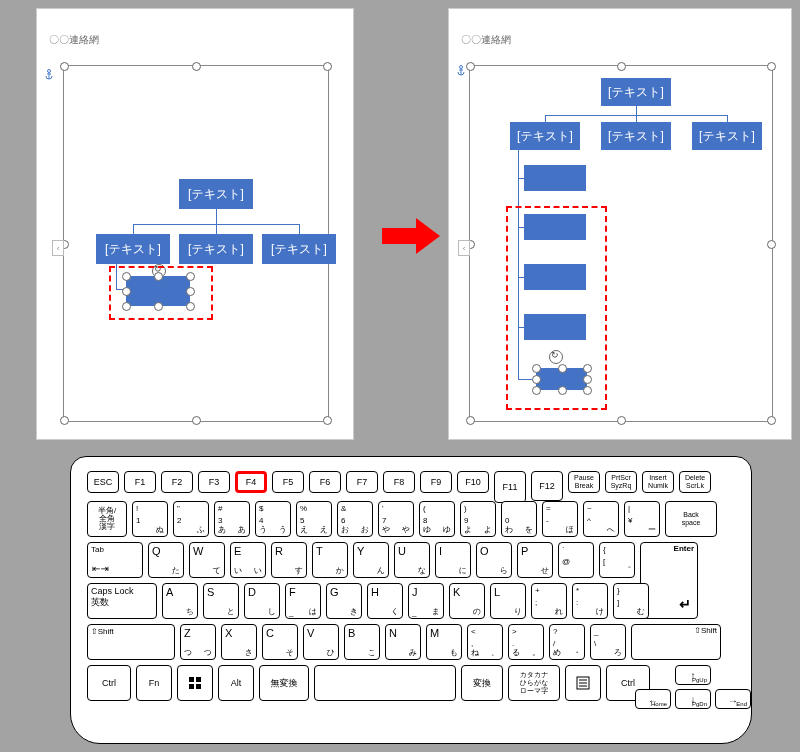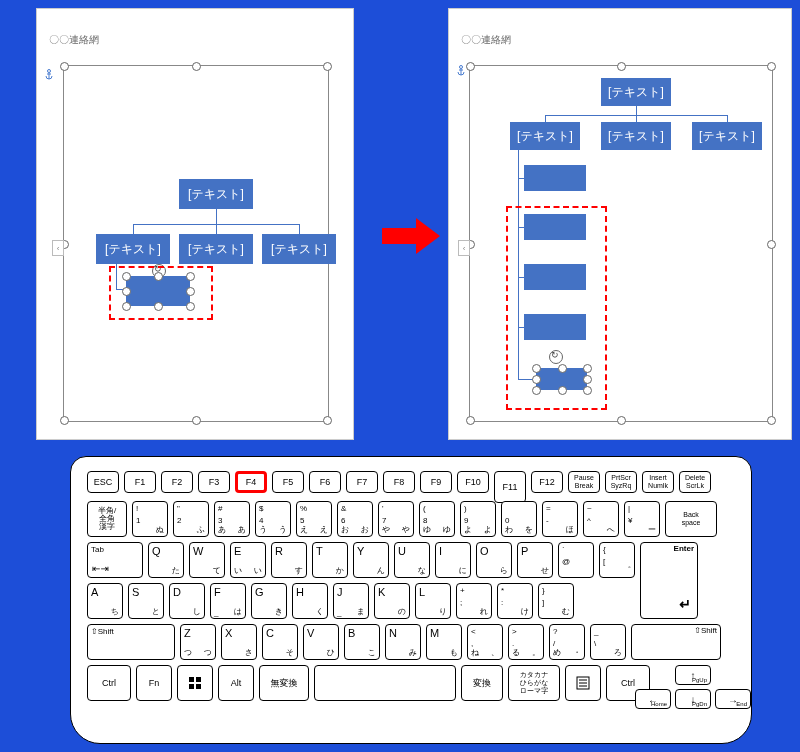--- a/index.html
+++ b/index.html
@@ -1,16 +1,16 @@
 <!DOCTYPE html>
 <html><head>
 <meta charset="utf-8">
 <style>
 body{margin:0;background:#f0f0f0;font-family:"Yu Gothic","Meiryo",sans-serif}
-.canvas{width:800px;height:752px;position:relative;background:#1d4ed8}
+.canvas{width:800px;height:752px;position:relative;background:#a3a3a3}
 .doc{position:absolute;background:#fff;border:1px solid #ccc}
 .doc1{left:36px;top:8px;width:316px;height:430px}
 .doc2{left:448px;top:8px;width:342px;height:430px}
 .anchor{position:absolute;left:6px;top:58px;width:12px;height:12px}
 .anchor svg{width:12px;height:12px}
 .hdr{position:absolute;left:12px;top:24px;font-size:10px;color:#666}
 .frame{position:absolute;left:26px;top:56px;width:264px;height:355px;border:1px solid #888}
 .frame2{position:absolute;left:20px;top:56px;width:302px;height:355px;border:1px solid #888}
 .handle{position:absolute;width:7px;height:7px;background:#fff;border:1px solid #666;border-radius:50%}
 .node{position:absolute;background:#4472c4;color:#fff;display:flex;align-items:center;justify-content:center;font-size:12px}
@@ -159,21 +159,21 @@
         <div class="key" style="width: 32px; height: 22px;">F2</div>
         <div class="key" style="width: 32px; height: 22px;">F3</div>
         <div class="key f4sel" style="width: 32px; height: 22px;">F4</div>
         <div class="key" style="width: 32px; height: 22px;">F5</div>
         <div class="key" style="width: 32px; height: 22px;">F6</div>
         <div class="key" style="width: 32px; height: 22px;">F7</div>
         <div class="key" style="width: 32px; height: 22px;">F8</div>
         <div class="key" style="width: 32px; height: 22px;">F9</div>
         <div class="key" style="width: 32px; height: 22px;">F10</div>
         <div class="key" style="width: 32px; height: 32px;">F11</div>
-        <div class="key" style="width: 32px; height: 22px;">F12</div>
+        <div class="key" style="width: 32px; height: 30px;">F12</div>
         <div class="key" style="width: 32px; height: 22px;">
           <div class="two">Pause<br>Break</div>
         </div>
         <div class="key" style="width: 32px; height: 22px;">
           <div class="two">PrtScr<br>SyzRq</div>
         </div>
         <div class="key" style="width: 32px; height: 22px;">
           <div class="two">Insert<br>Numlk</div>
         </div>
         <div class="key" style="width: 32px; height: 22px;">
@@ -314,20 +314,23 @@
           <span class="tl">{</span>
           <span class="bl" style="bottom:auto;top:14px;left:3px">[</span>
           <span class="br">゜</span>
         </div>
         <div class="key " style="width: 58px; height: 77px; position: relative; font-weight: bold;">
           <span class="tr">Enter</span>
           <span style="position:absolute;right:6px;bottom:6px;font-size:14px">↵</span>
         </div>
       </div>
     <div class="krow" style="left:16px;top:126px" id="row3">
+        <div class="key " style="width: 70px; height: 36px;">
+          <span class="tl" style="font-size:9px">Caps Lock<br>英数</span>
+        </div>
         <div class="key " style="width: 36px; height: 36px;">
           <span class="tl" style="font-size:11px">A</span>
           <span class="br">ち</span>
         </div>
         <div class="key " style="width: 36px; height: 36px;">
           <span class="tl" style="font-size:11px">S</span>
           <span class="br">と</span>
         </div>
         <div class="key " style="width: 36px; height: 36px;">
           <span class="tl" style="font-size:11px">D</span>

